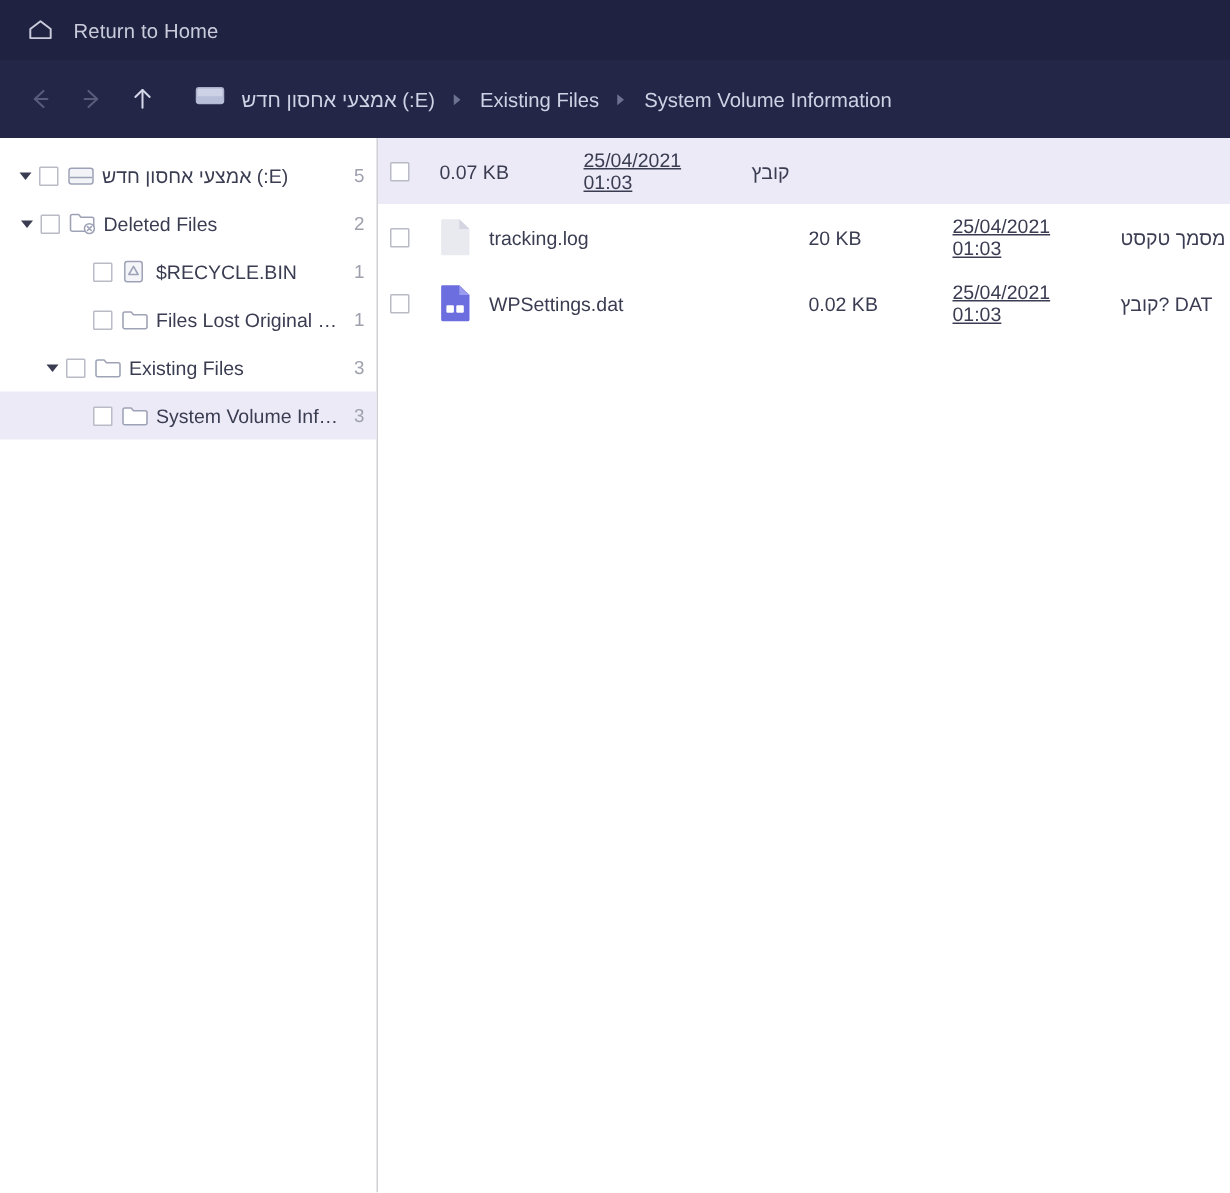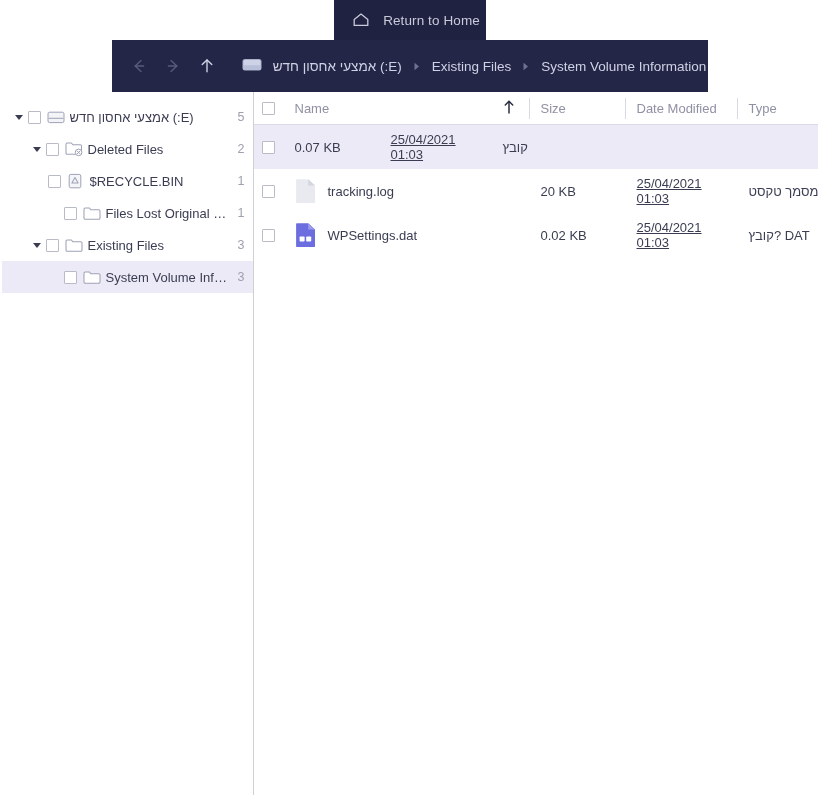--- a/index.html
+++ b/index.html
@@ -2,21 +2,21 @@
 <html><head>
 <meta charset="utf-8">
 <style>
   * { box-sizing: border-box; margin: 0; padding: 0; }
   html, body {
     width: 820px; height: 795px;
     font-family: "Liberation Sans", sans-serif;
     background: #ffffff;
     overflow: hidden;
   }
-  .app { position: relative; width: 820px; height: 795px; display: flex; flex-direction: column; align-items: center; }
+  .app { position: relative; width: 820px; height: 795px; display: flex; flex-direction: column; }
 
   
   .topbar {
     height: 40px; background: #1f2240;
     display: flex; align-items: center; padding-left: 11px;
     flex: 0 0 40px;
   }
   .home-btn {
     display: flex; align-items: center; gap: 12px; height: 40px;
     padding: 0 6px; cursor: pointer;
@@ -178,112 +178,89 @@
           <span class="chk"></span>
           <span class="t-ico">
             <svg width="18" height="15" viewBox="0 0 18 15">
               <rect x="1" y="2.2" width="16" height="10.4" rx="1.6" fill="#f3f4f8" stroke="#9ea2b6" stroke-width="1"></rect>
               <path d="M1.6 8.3 H16.4" stroke="#9ea2b6" stroke-width="1"></path>
             </svg>
           </span>
           <span class="t-label">אמצעי אחסון חדש (:E)</span>
           <span class="t-count">5</span>
         </div>
+        <div class="tree-row" style="padding-left: 9px;">
+          <span class="twisty">
+            <svg width="10" height="10" viewBox="0 0 10 10">
+              <path d="M1 3 L9 3 L5 8 Z" fill="#3a3d52"></path>
+            </svg>
+          </span>
+          <span class="chk"></span>
+          <span class="t-ico">
+            <svg width="19" height="16" viewBox="0 0 19 16">
+              <path d="M1 3.2 a1.2 1.2 0 0 1 1.2-1.2 H6.4 L8 3.8 H15.3 a1.2 1.2 0 0 1 1.2 1.2 V12 a1.2 1.2 0 0 1 -1.2 1.2 H2.2 A1.2 1.2 0 0 1 1 12 Z" fill="#fff" stroke="#9ea2b6" stroke-width="1.05" stroke-linejoin="round"></path>
+              <circle cx="13.6" cy="11.4" r="3.3" fill="#fff" stroke="#9ea2b6" stroke-width="1"></circle>
+              <path d="M12.3 10.1 L14.9 12.7 M14.9 10.1 L12.3 12.7" stroke="#9ea2b6" stroke-width="1" stroke-linecap="round"></path>
+            </svg>
+          </span>
+          <span class="t-label">Deleted Files</span>
+          <span class="t-count">2</span>
+        </div>
+        <div class="tree-row" style="padding-left: 44px;">
+          <span class="twisty"></span>
+          <span class="chk"></span>
+          <span class="t-ico">
+            <svg width="16" height="17" viewBox="0 0 16 17">
+              <rect x="2.2" y="1.4" width="11.6" height="13.4" rx="1.6" fill="#f4f5f9" stroke="#9ea2b6" stroke-width="1"></rect>
+              <path d="M8 4.6 L11.1 10 H4.9 Z" fill="none" stroke="#9ea2b6" stroke-width="1.05" stroke-linejoin="round"></path>
+            </svg>
+          </span>
+          <span class="t-label">$RECYCLE.BIN</span>
+          <span class="t-count">1</span>
+        </div>
+        <div class="tree-row" style="padding-left: 44px;">
+          <span class="twisty"></span>
+          <span class="chk"></span>
+          <span class="t-ico">
+            <svg width="18" height="15" viewBox="0 0 18 15">
+              <path d="M1 3.2 a1.2 1.2 0 0 1 1.2-1.2 H6.4 L8 3.8 H15.8 a1.2 1.2 0 0 1 1.2 1.2 V12 a1.2 1.2 0 0 1 -1.2 1.2 H2.2 A1.2 1.2 0 0 1 1 12 Z" fill="#fff" stroke="#9ea2b6" stroke-width="1.05" stroke-linejoin="round"></path>
+            </svg>
+          </span>
+          <span class="t-label">Files Lost Original Direct...</span>
+          <span class="t-count">1</span>
+        </div>
         <div class="tree-row" style="padding-left: 26px;">
           <span class="twisty">
             <svg width="10" height="10" viewBox="0 0 10 10">
               <path d="M1 3 L9 3 L5 8 Z" fill="#3a3d52"></path>
             </svg>
           </span>
           <span class="chk"></span>
           <span class="t-ico">
-            <svg width="19" height="16" viewBox="0 0 19 16">
-              <path d="M1 3.2 a1.2 1.2 0 0 1 1.2-1.2 H6.4 L8 3.8 H15.3 a1.2 1.2 0 0 1 1.2 1.2 V12 a1.2 1.2 0 0 1 -1.2 1.2 H2.2 A1.2 1.2 0 0 1 1 12 Z" fill="#fff" stroke="#9ea2b6" stroke-width="1.05" stroke-linejoin="round"></path>
-              <circle cx="13.6" cy="11.4" r="3.3" fill="#fff" stroke="#9ea2b6" stroke-width="1"></circle>
-              <path d="M12.3 10.1 L14.9 12.7 M14.9 10.1 L12.3 12.7" stroke="#9ea2b6" stroke-width="1" stroke-linecap="round"></path>
-            </svg>
-          </span>
-          <span class="t-label">Deleted Files</span>
-          <span class="t-count">2</span>
-        </div>
-        <div class="tree-row" style="padding-left: 28px;">
-          <span class="twisty"></span>
-          <span class="chk"></span>
-          <span class="t-ico">
-            <svg width="16" height="17" viewBox="0 0 16 17">
-              <rect x="2.2" y="1.4" width="11.6" height="13.4" rx="1.6" fill="#f4f5f9" stroke="#9ea2b6" stroke-width="1"></rect>
-              <path d="M8 4.6 L11.1 10 H4.9 Z" fill="none" stroke="#9ea2b6" stroke-width="1.05" stroke-linejoin="round"></path>
-            </svg>
-          </span>
-          <span class="t-label">$RECYCLE.BIN</span>
-          <span class="t-count">1</span>
-        </div>
-        <div class="tree-row" style="padding-left: 44px;">
-          <span class="twisty"></span>
-          <span class="chk"></span>
-          <span class="t-ico">
             <svg width="18" height="15" viewBox="0 0 18 15">
               <path d="M1 3.2 a1.2 1.2 0 0 1 1.2-1.2 H6.4 L8 3.8 H15.8 a1.2 1.2 0 0 1 1.2 1.2 V12 a1.2 1.2 0 0 1 -1.2 1.2 H2.2 A1.2 1.2 0 0 1 1 12 Z" fill="#fff" stroke="#9ea2b6" stroke-width="1.05" stroke-linejoin="round"></path>
             </svg>
           </span>
-          <span class="t-label">Files Lost Original Direct...</span>
-          <span class="t-count">1</span>
-        </div>
-        <div class="tree-row" style="padding-left: 26px;">
-          <span class="twisty">
-            <svg width="10" height="10" viewBox="0 0 10 10">
-              <path d="M1 3 L9 3 L5 8 Z" fill="#3a3d52"></path>
-            </svg>
-          </span>
+          <span class="t-label">Existing Files</span>
+          <span class="t-count">3</span>
+        </div>
+        <div class="tree-row selected" style="padding-left: 44px;">
+          <span class="twisty"></span>
           <span class="chk"></span>
           <span class="t-ico">
             <svg width="18" height="15" viewBox="0 0 18 15">
               <path d="M1 3.2 a1.2 1.2 0 0 1 1.2-1.2 H6.4 L8 3.8 H15.8 a1.2 1.2 0 0 1 1.2 1.2 V12 a1.2 1.2 0 0 1 -1.2 1.2 H2.2 A1.2 1.2 0 0 1 1 12 Z" fill="#fff" stroke="#9ea2b6" stroke-width="1.05" stroke-linejoin="round"></path>
             </svg>
           </span>
-          <span class="t-label">Existing Files</span>
-          <span class="t-count">3</span>
-        </div>
-        <div class="tree-row selected" style="padding-left: 44px;">
-          <span class="twisty"></span>
-          <span class="chk"></span>
-          <span class="t-ico">
-            <svg width="18" height="15" viewBox="0 0 18 15">
-              <path d="M1 3.2 a1.2 1.2 0 0 1 1.2-1.2 H6.4 L8 3.8 H15.8 a1.2 1.2 0 0 1 1.2 1.2 V12 a1.2 1.2 0 0 1 -1.2 1.2 H2.2 A1.2 1.2 0 0 1 1 12 Z" fill="#fff" stroke="#9ea2b6" stroke-width="1.05" stroke-linejoin="round"></path>
-            </svg>
-          </span>
           <span class="t-label">System Volume Informati...</span>
           <span class="t-count">3</span>
         </div>
       </div>
 
     <div class="filelist">
-      <div class="lhead">
-        <div class="hcell col-chk">
-          <span class="chk" style="margin-right:0"></span>
-        </div>
-        <div class="hcell col-name">
-          <span>Name</span>
-          <span class="sort-arrow">
-            <svg width="12" height="15" viewBox="0 0 12 15">
-              <path d="M6 1.5 V13" stroke="#2b2e42" stroke-width="1.5" stroke-linecap="round"></path>
-              <path d="M2.3 5 L6 1.3 L9.7 5" stroke="#2b2e42" stroke-width="1.5" fill="none" stroke-linecap="round" stroke-linejoin="round"></path>
-            </svg>
-          </span>
-        </div>
-        <div class="hcell col-size divided">
-          <span>Size</span>
-        </div>
-        <div class="hcell col-date divided">
-          <span>Date Modified</span>
-        </div>
-        <div class="hcell col-type divided">
-          <span>Type</span>
-        </div>
-      </div>
       <div id="rows">
           <div class="row selected">
             <div class="rcell col-chk" style="justify-content: center;">
               <span class="chk" style="margin-right:0"></span>
             </div>
             <div class="rcell col-size">
               <span>0.07 KB</span>
             </div>
             <div class="rcell col-date">
               <span>25/04/2021 01:03</span>

